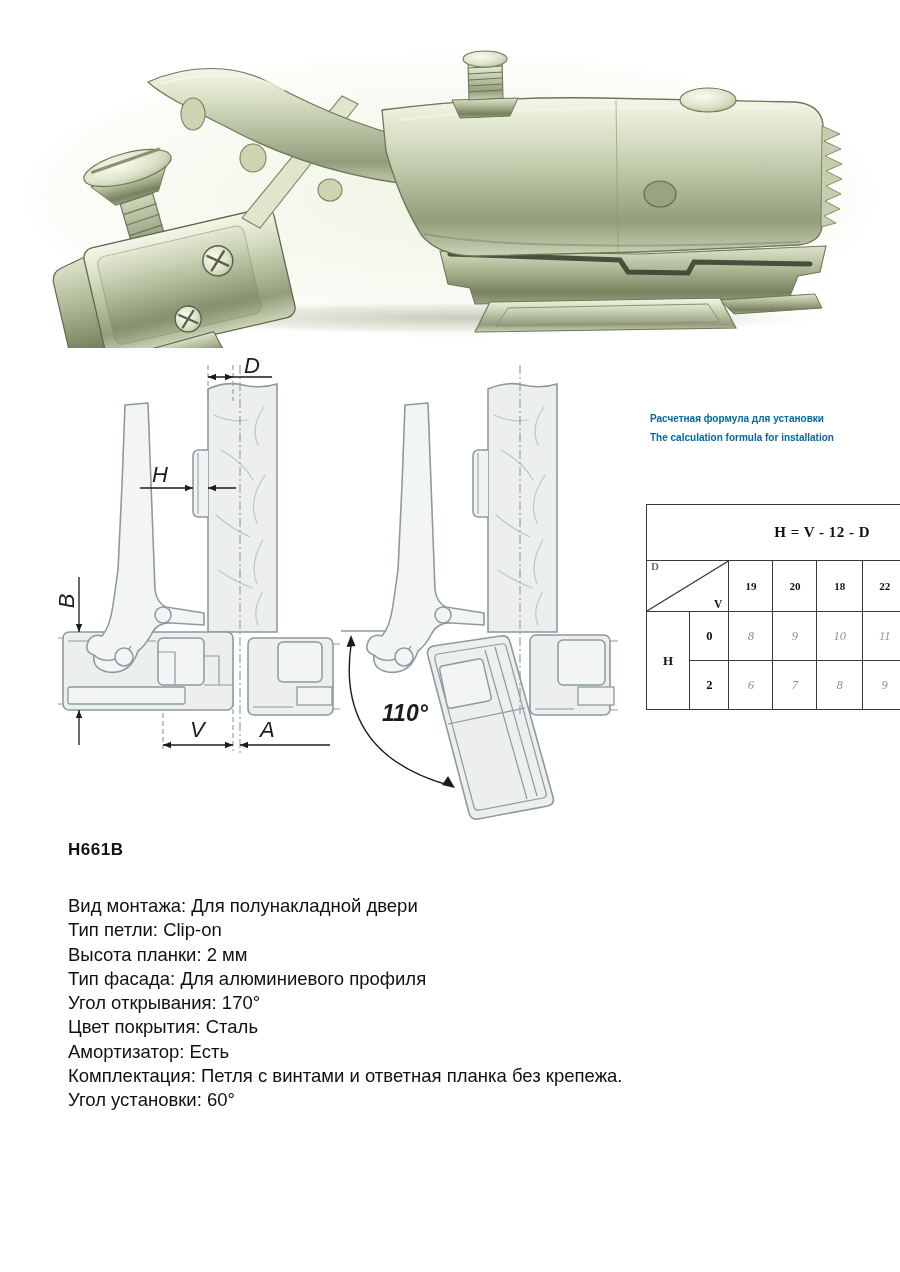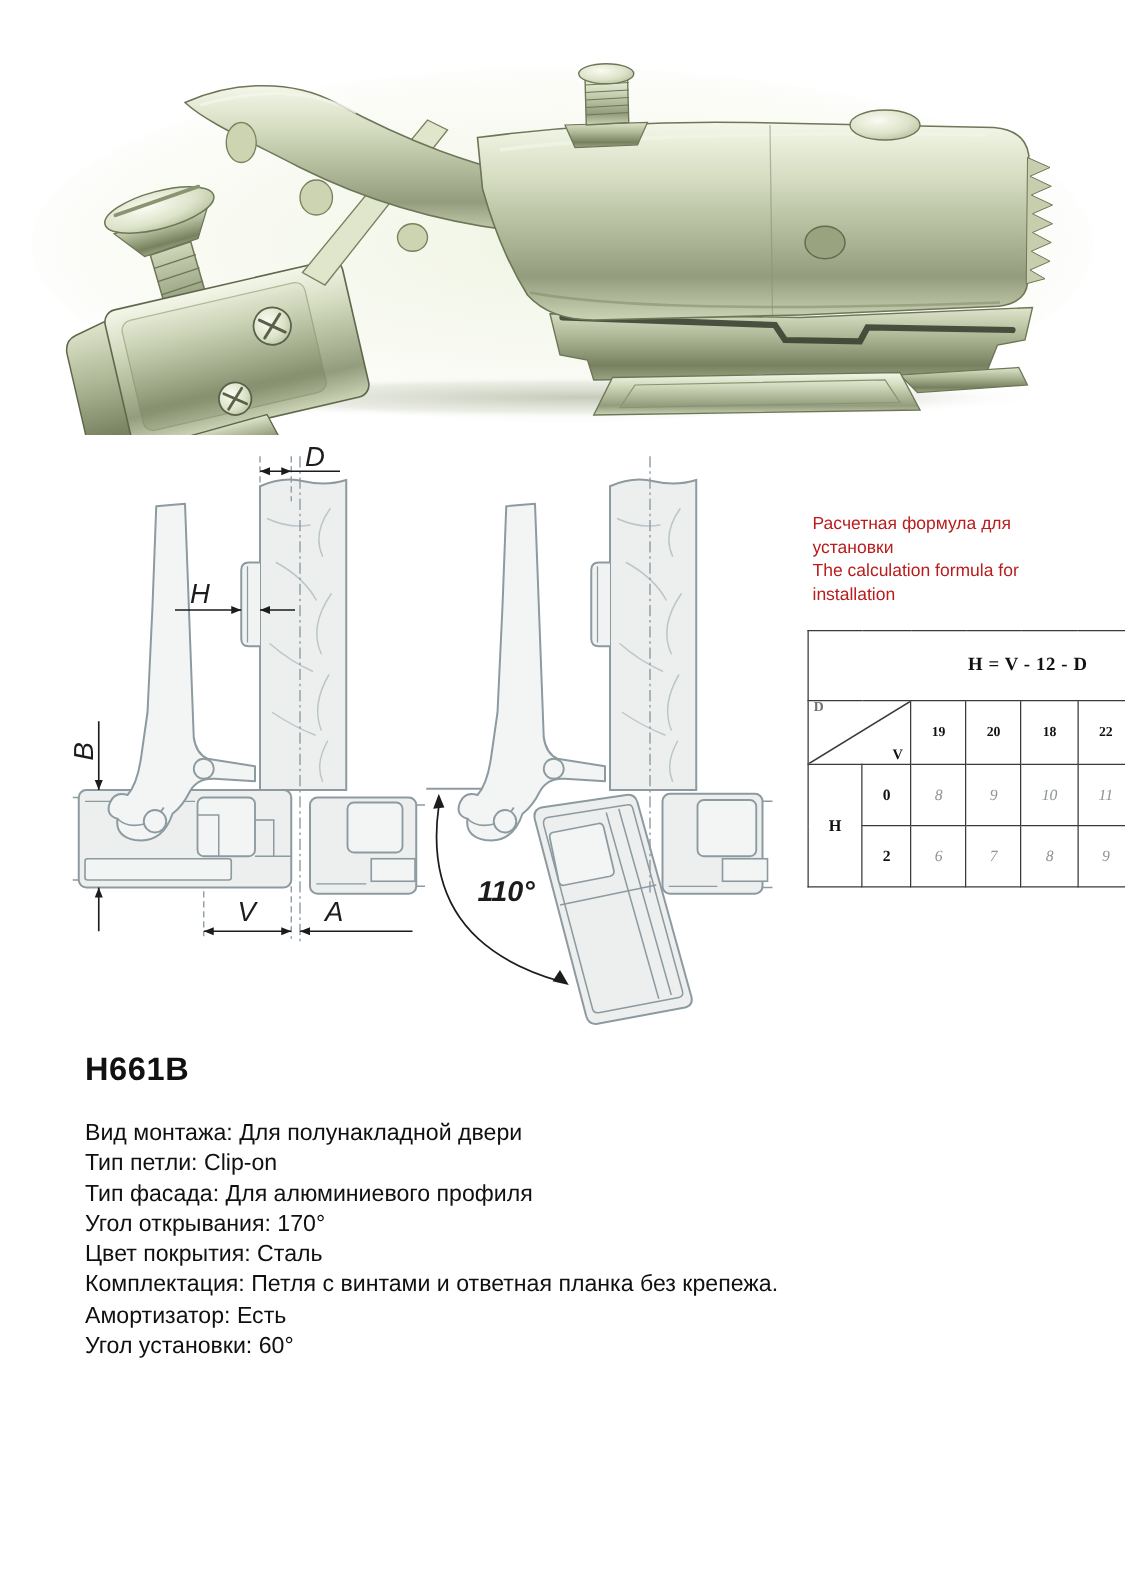--- a/index.html
+++ b/index.html
@@ -12,35 +12,35 @@
   .abs{position:absolute;}
   
   #photo-wrap{left:20px;top:46px;width:860px;height:302px;}
   
   #diagram-closed{left:58px;top:355px;width:285px;height:420px;}
   #diagram-open{left:338px;top:355px;width:290px;height:480px;}
   .dimtext{font-family:"Liberation Sans","DejaVu Sans",sans-serif;font-style:italic;font-size:22px;fill:#1c1c1c;}
   .angletext{font-family:"Liberation Sans","DejaVu Sans",sans-serif;font-style:italic;font-weight:600;font-size:23px;fill:#1c1c1c;}
   
   #formula-block{left:650px;top:409px;width:218px;}
-  .formula-title{font-size:14px;font-weight:normal;line-height:19px;color:#b91c1c;}
+  .formula-title{font-size:10px;font-weight:bold;line-height:19px;color:#0369a1;}
   #spec-table-wrap{left:646px;top:504px;}
   table.calc{border-collapse:collapse;background:#fff;}
   table.calc td{border:1.3px solid #3a3a3a;text-align:center;padding:16px;vertical-align:middle;font-family:Liberation Serif, serif;}
   td.t-formula{font-weight:bold;font-size:15px;height:23px;letter-spacing:.5px;}
   td.t-diag{width:53px;height:18px;position:relative;}
   .t-dg-d{position:absolute;top:0px;left:4px;font-size:11px;font-weight:bold;color:#6d7275;line-height:11px;}
   .t-dg-v{position:absolute;bottom:1px;right:6px;font-size:11.5px;font-weight:bold;color:#111;line-height:11px;}
   .diagline{position:absolute;left:0;top:0;width:100%;height:100%;}
   td.t-vh{font-weight:bold;font-size:11px;width:25.5px;height:18px;}
   td.t-rowlabel{font-weight:bold;font-size:13px;width:26px;}
   td.t-dval{font-weight:bold;font-size:12.5px;width:26px;height:16px;}
   td.t-val{font-style:italic;font-size:12.5px;color:#8e9496;}
   
-  #product-title{left:68px;top:840px;font-size:26px;font-weight:bold;letter-spacing:.5px;}
+  #product-title{left:68px;top:840px;font-size:17px;font-weight:bold;letter-spacing:.5px;}
   #specs-list{left:68px;top:894px;font-size:18.5px;line-height:24.3px;color:#101010;}
   .spec-line{white-space:nowrap;}
 </style>
 </head>
 <body>
 
 <div class="abs" id="photo-wrap">
 <svg width="860" height="302" viewBox="0 0 860 302">
   <defs>
     <radialGradient id="pGlow" cx="50%" cy="50%" r="60%">
@@ -346,19 +346,20 @@
     </tr>
   </tbody>
     </table>
 </div>
 
 <div class="abs" id="product-title">H661B</div>
 
 <div class="abs" id="specs-list">
   <div class="spec-line">Вид монтажа: Для полунакладной двери</div>
   <div class="spec-line">Тип петли: Clip-on</div>
+  <div class="spec-line">Высота планки: 2 мм</div>
   <div class="spec-line">Тип фасада: Для алюминиевого профиля</div>
   <div class="spec-line">Угол открывания: 170°</div>
   <div class="spec-line">Цвет покрытия: Сталь</div>
+  <div class="spec-line">Амортизатор: Есть</div>
   <div class="spec-line">Комплектация: Петля с винтами и ответная планка без крепежа.</div>
-  <div class="spec-line">Амортизатор: Есть</div>
   <div class="spec-line">Угол установки: 60°</div>
 </div>
 
 </body></html>

